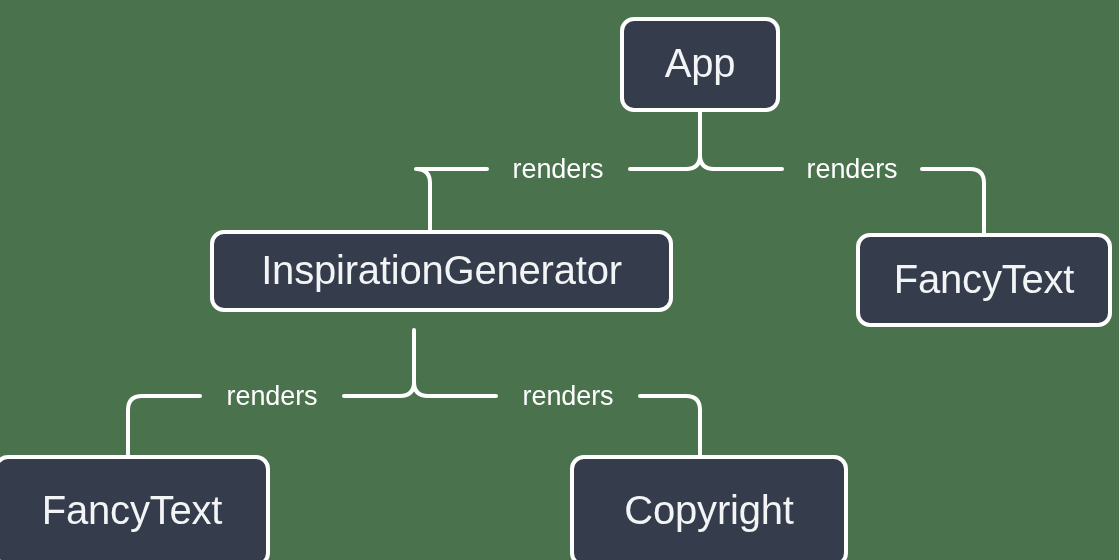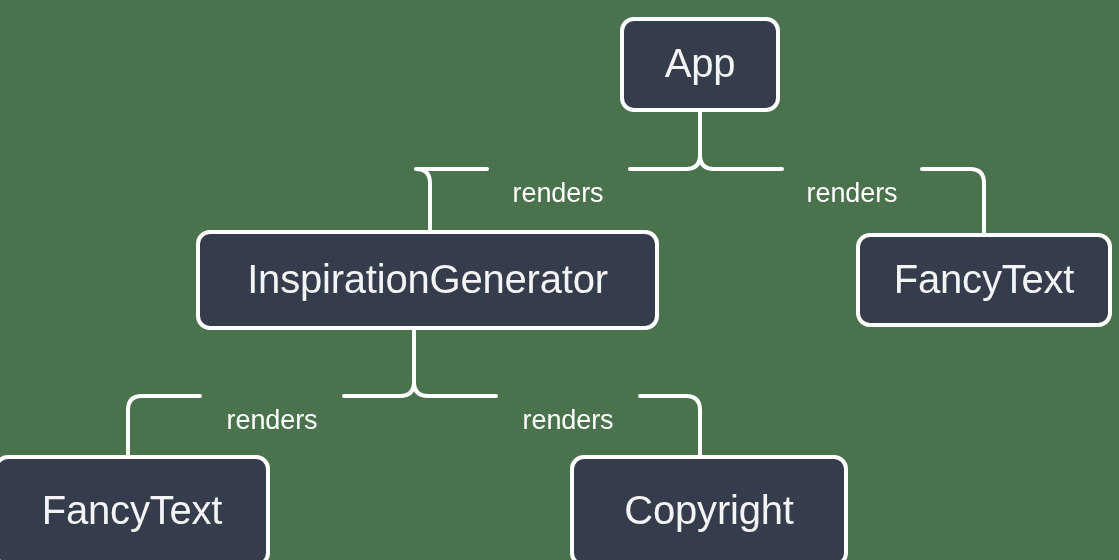--- a/index.html
+++ b/index.html
@@ -42,35 +42,34 @@
     letter-spacing: -0.2px;
     white-space: nowrap;
   }
   .node-label {
     display: block;
     line-height: 1;
     padding-bottom: 3px;
   }
   
   #node-app        { left: 620px; top: 5px;   width: 160px; height: 95px; margin-top: 12px; }
-  #node-inspgen    { left: 196px; top: 230px; width: 463px; height: 100px; }
+  #node-inspgen    { left: 210px; top: 230px; width: 463px; height: 82px; }
   #node-fancy-right{ left: 856px; top: 233px; width: 256px; height: 94px; }
   #node-fancy-left { left: -6px;  top: 455px; width: 276px; height: 112px; }
   #node-copyright  { left: 570px; top: 455px; width: 278px; height: 112px; }
 
   .edge-label {
     position: absolute;
     color: #ffffff;
     font-size: 27px;
     font-weight: 500;
     letter-spacing: -0.1px;
     white-space: nowrap;
     line-height: 1;
     transform: translate(-50%, -50%);
-    margin-top: 24px;
   }
   #label-app-inspgen { left: 558px; top: 169px; }
   #label-app-fancy   { left: 852px; top: 169px; }
   #label-ig-fancy    { left: 272px; top: 396px; }
   #label-ig-copy     { left: 568px; top: 396px; }
 </style>
 </head>
 <body>
 
 <div id="diagram">

